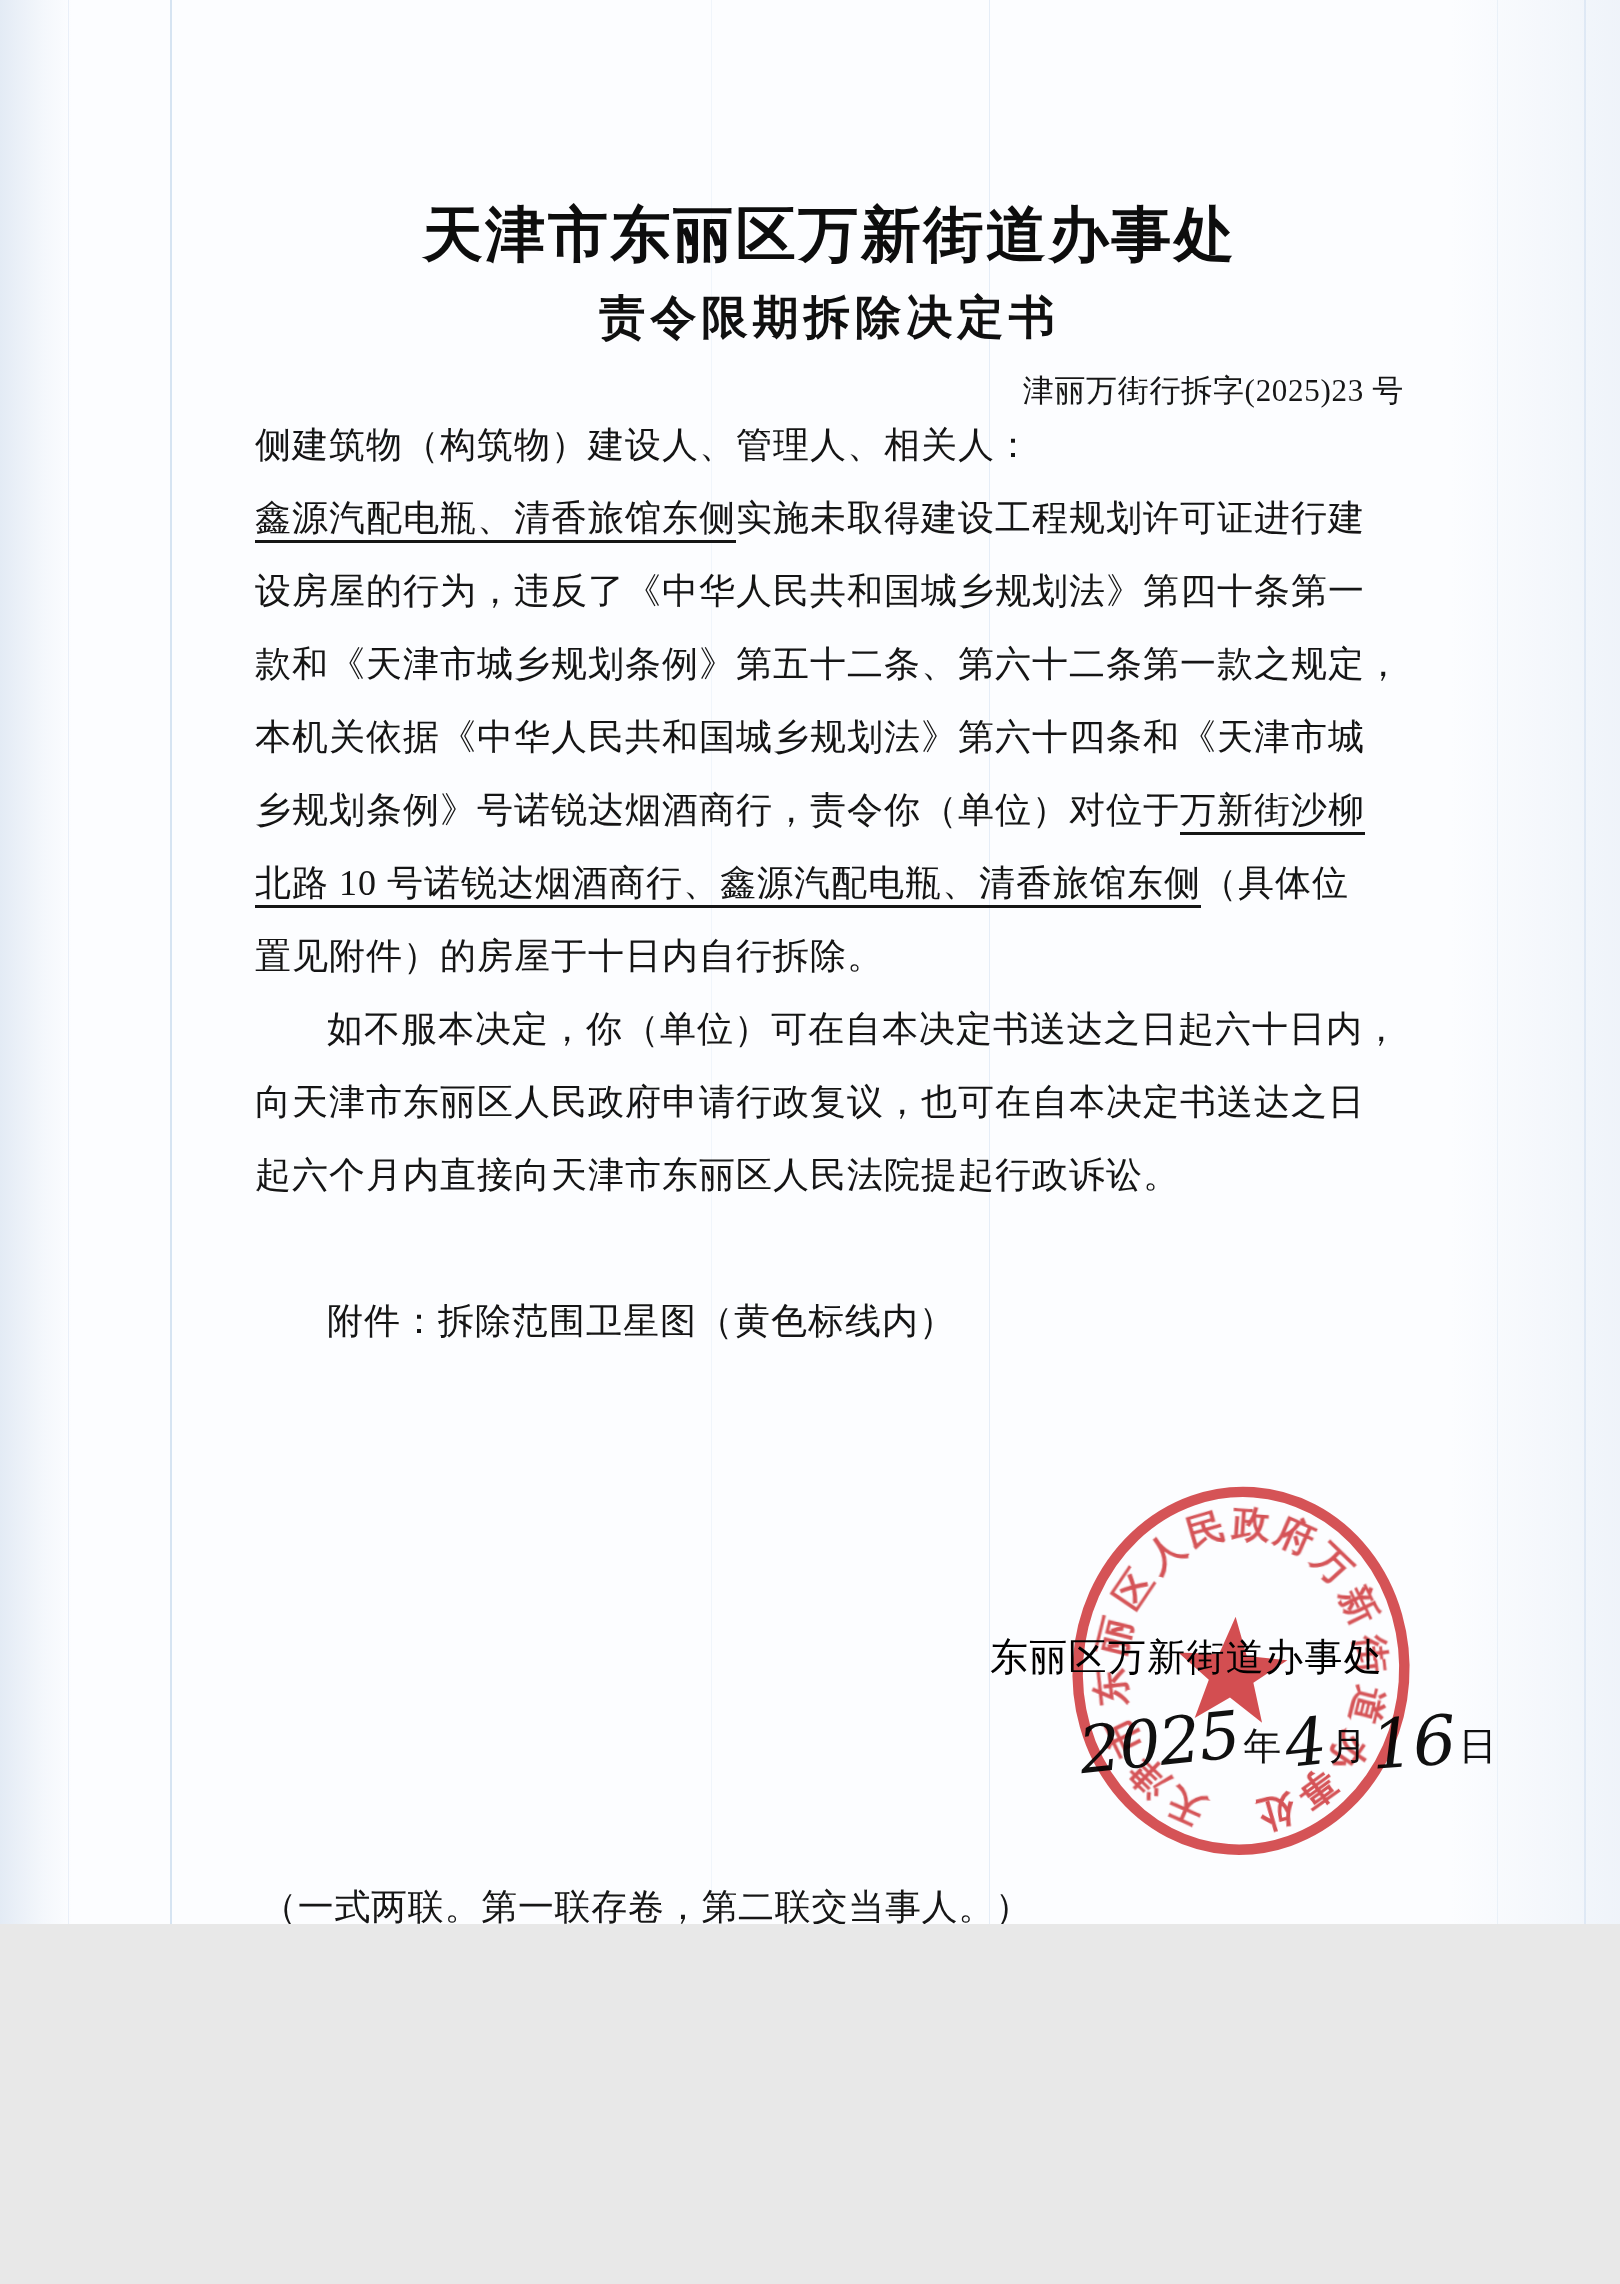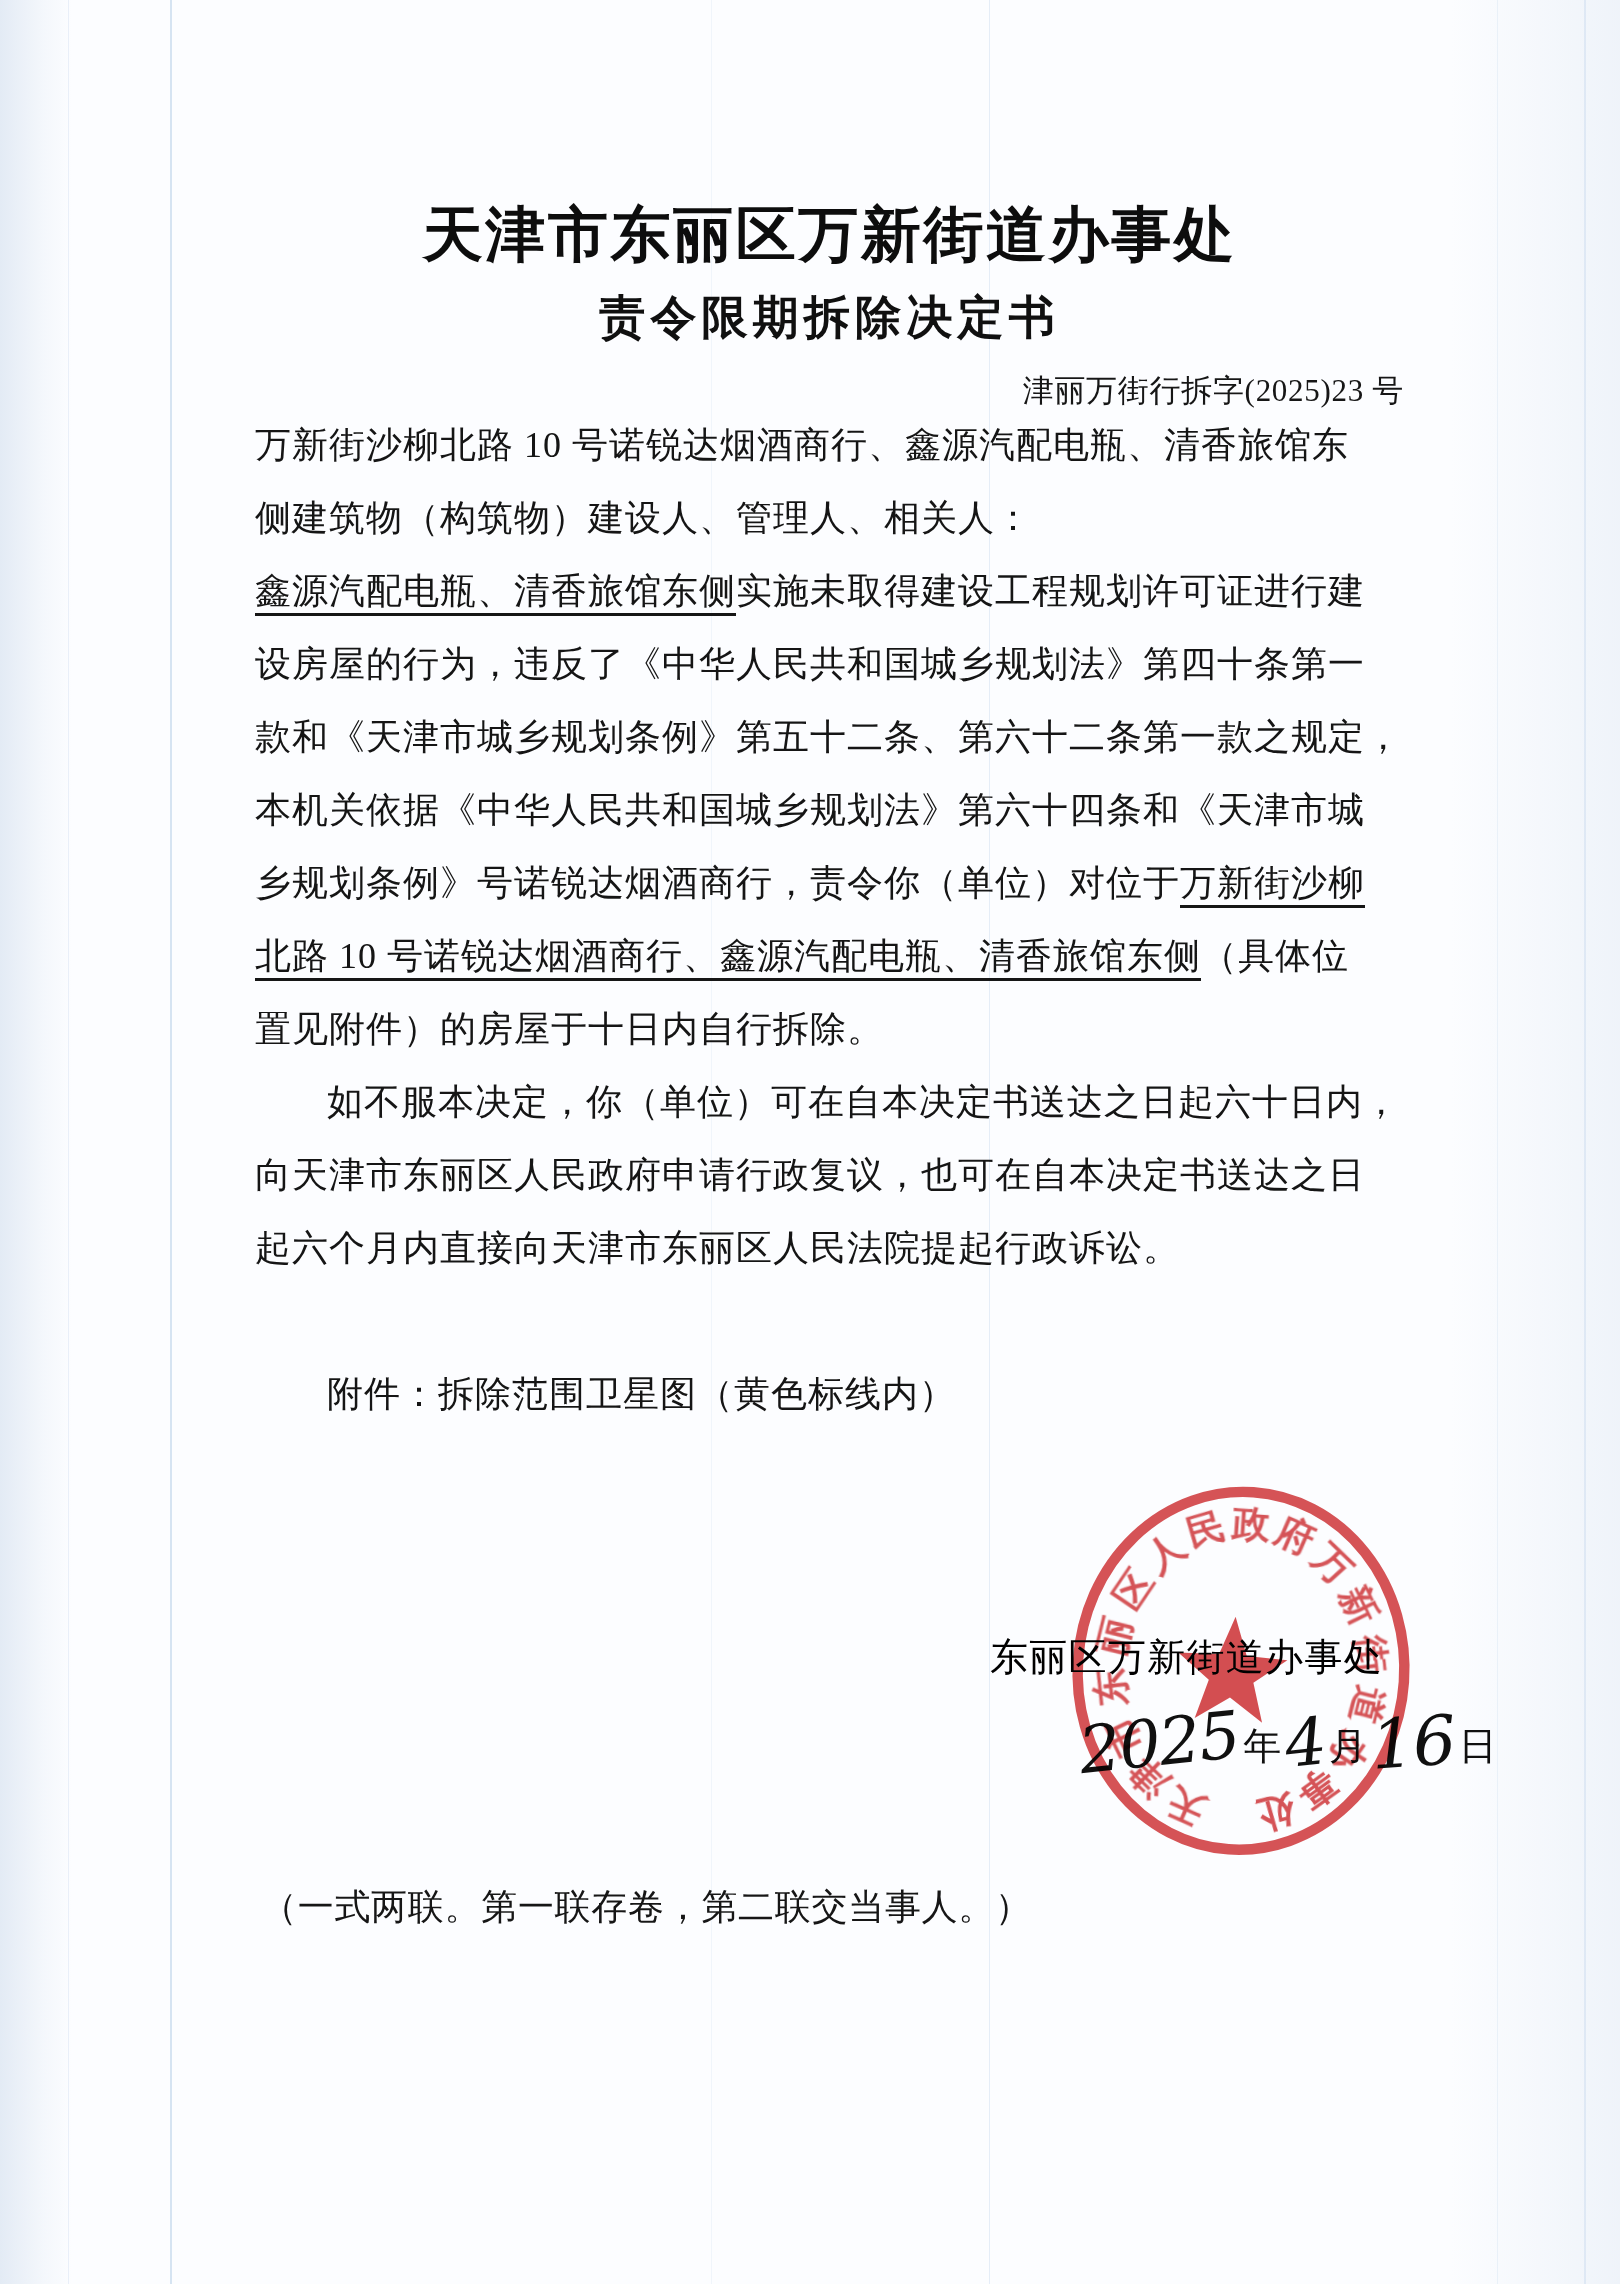--- a/index.html
+++ b/index.html
@@ -1,18 +1,18 @@
 <!DOCTYPE html>
 <html style="font-size:10.5px"><head>
 <meta charset="utf-8">
 <style>
   html,body{margin:0;padding:0;background:#e8e8e8;}
   #page{
     position:relative;
-    width:1620px;height:2284px;
+    width:1620px;height:1924px;
     background:#fcfdff;
     overflow:hidden;
     font-family:"Liberation Serif", serif;
     color:#141414;
   }
   
   .edge-tint-left{
     position:absolute;left:0;top:0;bottom:0;width:72px;
     background:linear-gradient(90deg, rgba(186,205,228,0.38), rgba(186,205,228,0.12) 60%, rgba(186,205,228,0));
     pointer-events:none;
@@ -123,21 +123,20 @@
   <div class="scanline sl3"></div>
   <div class="scanline sl4"></div>
   <div class="scanline sl5"></div>
   <div class="scanline sl6"></div>
 
   <div class="doc-title">天津市东丽区万新街道办事处</div>
   <div class="doc-subtitle">责令限期拆除决定书</div>
   <div class="doc-number">津丽万街行拆字(2025)23 号</div>
 
   <div class="body-text">
-      <div class="line"><span>万新街沙柳北路 10 号诺锐达烟酒商行、鑫源汽配电瓶、清香旅馆东</span></div>
       <div class="line"><span>侧建筑物（构筑物）建设人、管理人、相关人：</span></div>
       <div class="line"><span class="u">鑫源汽配电瓶、清香旅馆东侧</span><span>实施未取得建设工程规划许可证进行建</span></div>
       <div class="line"><span>设房屋的行为，违反了《中华人民共和国城乡规划法》第四十条第一</span></div>
       <div class="line"><span>款和《天津市城乡规划条例》第五十二条、第六十二条第一款之规定，</span></div>
       <div class="line"><span>本机关依据《中华人民共和国城乡规划法》第六十四条和《天津市城</span></div>
       <div class="line"><span>乡规划条例》号诺锐达烟酒商行，责令你（单位）对位于</span><span class="u">万新街沙柳</span></div>
       <div class="line"><span class="u">北路 10 号诺锐达烟酒商行、鑫源汽配电瓶、清香旅馆东侧</span><span>（具体位</span></div>
       <div class="line"><span>置见附件）的房屋于十日内自行拆除。</span></div>
       <div class="line indent"><span>如不服本决定，你（单位）可在自本决定书送达之日起六十日内，</span></div>
       <div class="line"><span>向天津市东丽区人民政府申请行政复议，也可在自本决定书送达之日</span></div>

